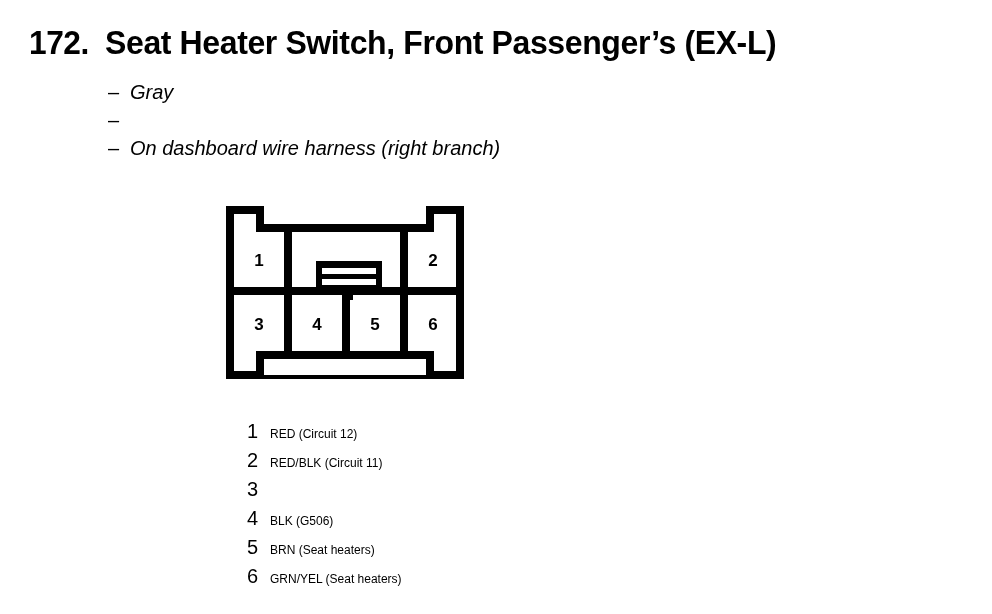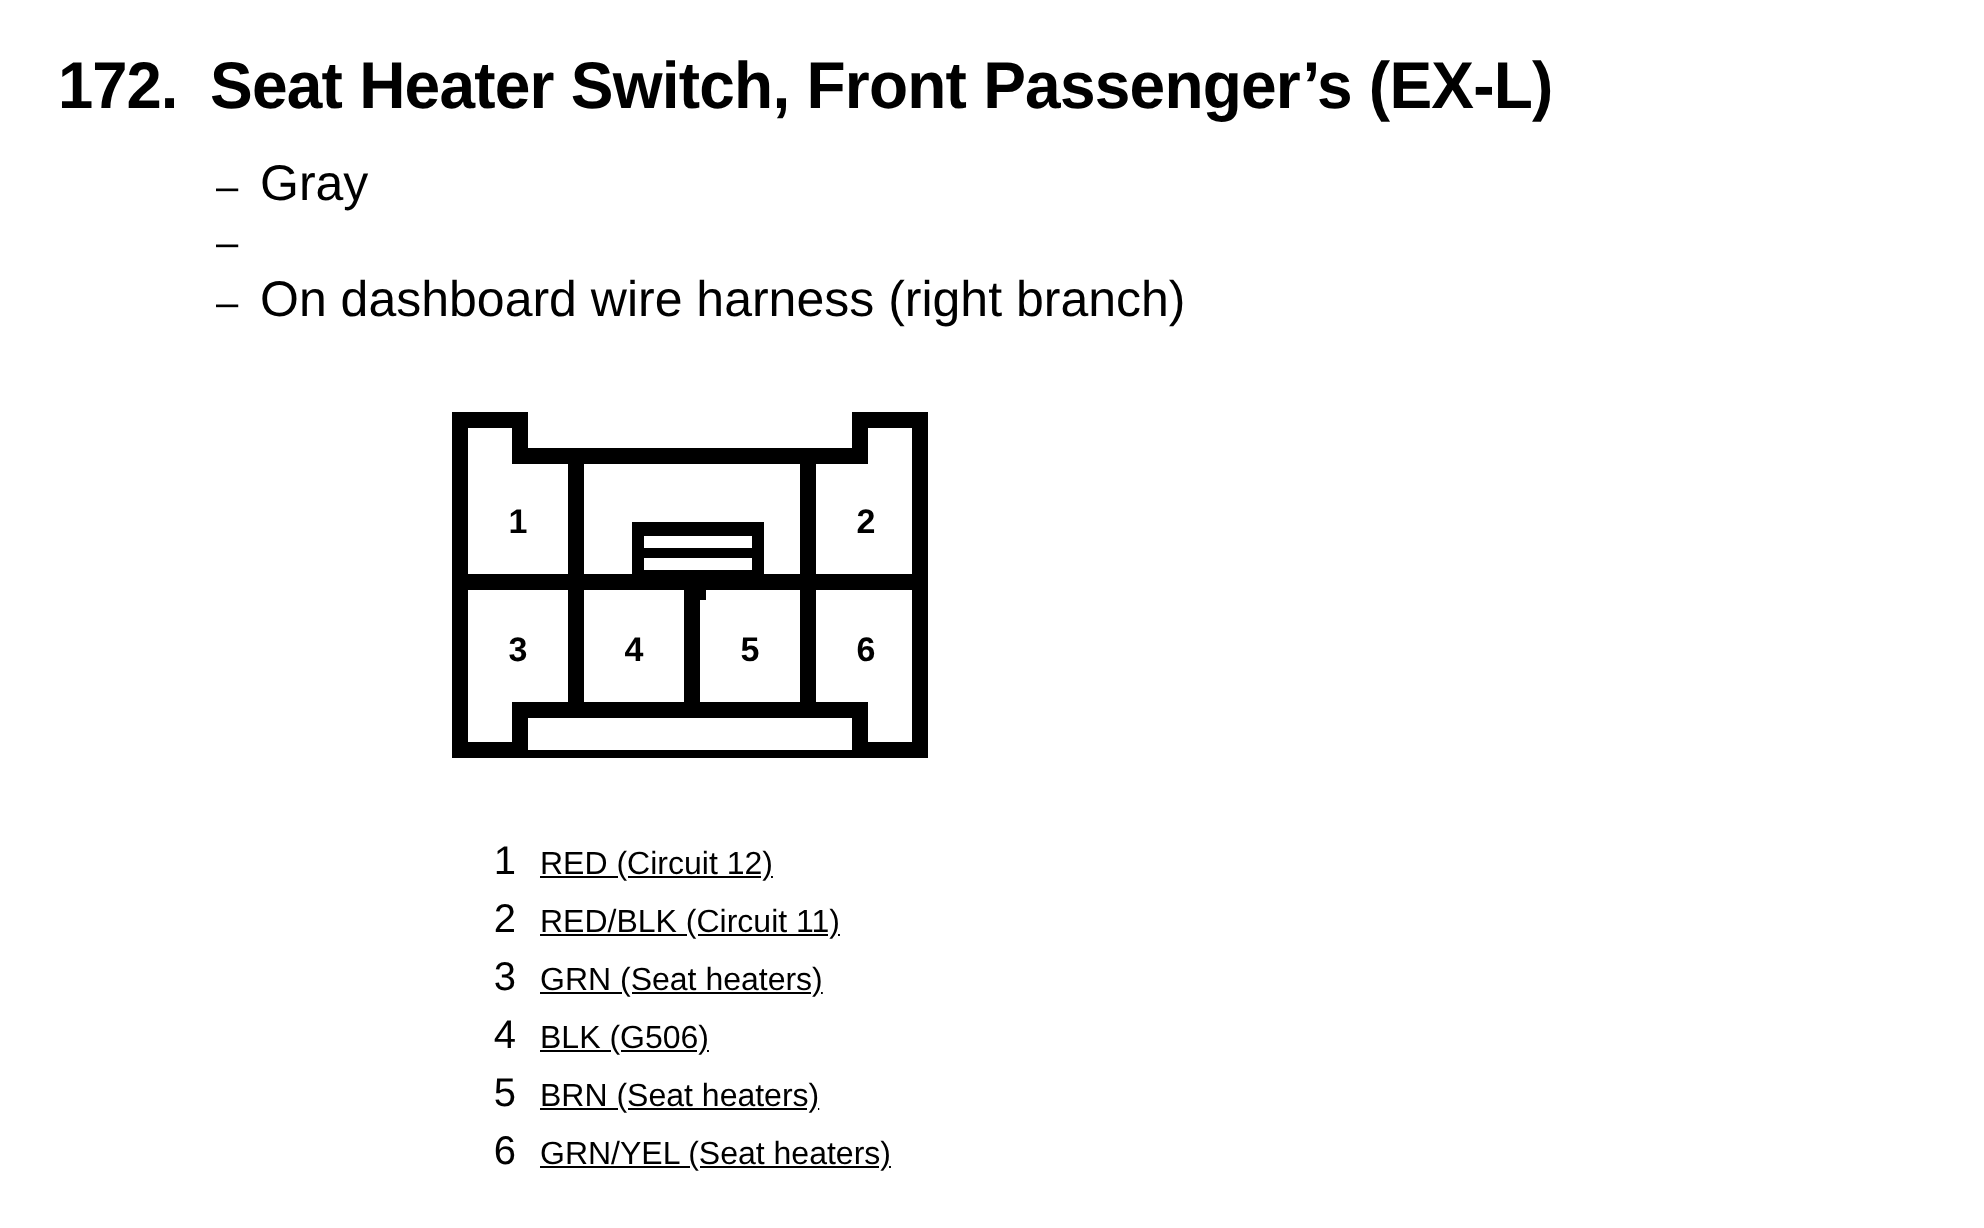--- a/index.html
+++ b/index.html
@@ -57,21 +57,21 @@
     align-items: baseline;
     font-size: 20px;
     line-height: 28px;
     white-space: nowrap;
   }
   .desc-dash {
     width: 22px;
     flex: 0 0 22px;
     font-size: 20px;
   }
-  .desc-label { font-size: 25px; }
+  .desc-label { font-size: 20px; font-style: italic; }
 
   
   #connector-diagram {
     position: absolute;
     left: 205px;
     top: 190px;
     width: 300px;
     height: 205px;
   }
   #connector-diagram svg { display: block; }
@@ -99,22 +99,21 @@
     white-space: nowrap;
   }
   .legend-num {
     width: 26px;
     flex: 0 0 26px;
     text-align: right;
     font-size: 20px;
   }
   .legend-desc {
     margin-left: 12px;
-    font-size: 16px;
-    text-decoration: underline;
+    font-size: 12px;
   }
 </style>
 </head>
 <body>
 
 <div id="title-row">
   <span id="title-number">172.</span>
   <span id="title-text">Seat Heater Switch, Front Passenger’s (EX-L)</span>
 </div>
 
@@ -176,21 +175,20 @@
   <div class="legend-row">
     <span class="legend-num">1</span>
     <span class="legend-desc">RED (Circuit 12)</span>
   </div>
   <div class="legend-row">
     <span class="legend-num">2</span>
     <span class="legend-desc">RED/BLK (Circuit 11)</span>
   </div>
   <div class="legend-row">
     <span class="legend-num">3</span>
-    <span class="legend-desc">GRN (Seat heaters)</span>
   </div>
   <div class="legend-row">
     <span class="legend-num">4</span>
     <span class="legend-desc">BLK (G506)</span>
   </div>
   <div class="legend-row">
     <span class="legend-num">5</span>
     <span class="legend-desc">BRN (Seat heaters)</span>
   </div>
   <div class="legend-row">

